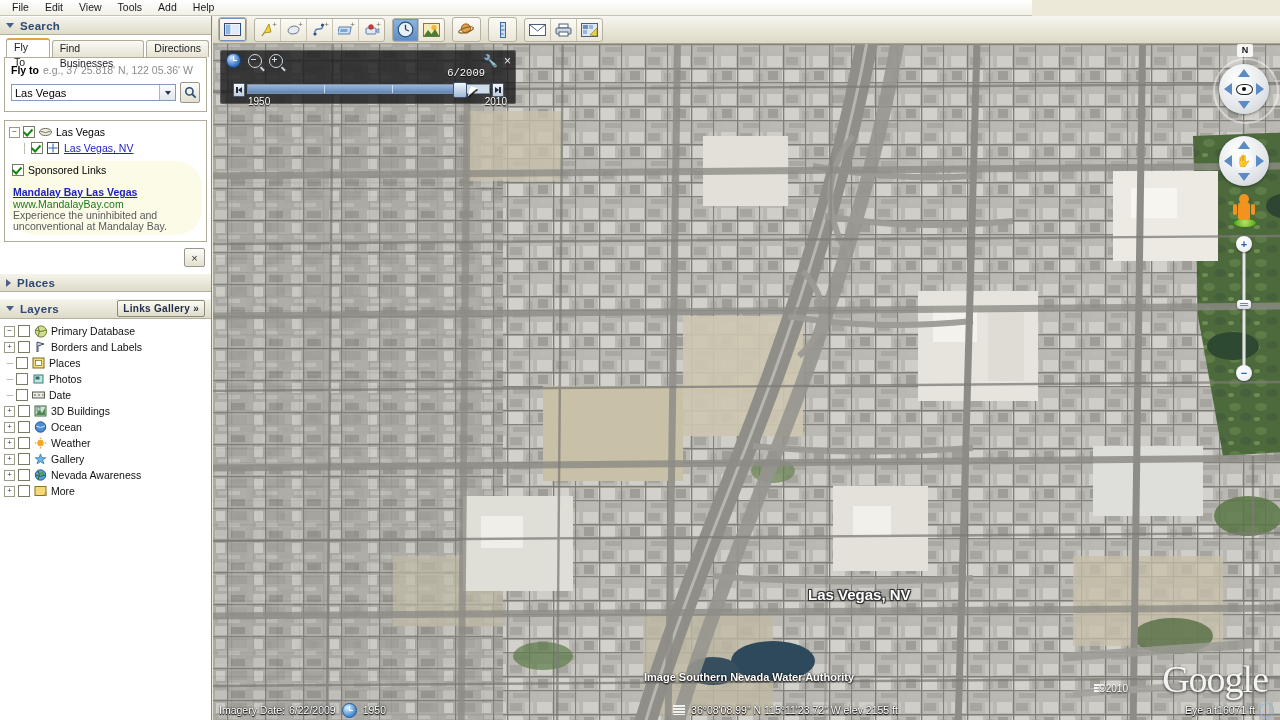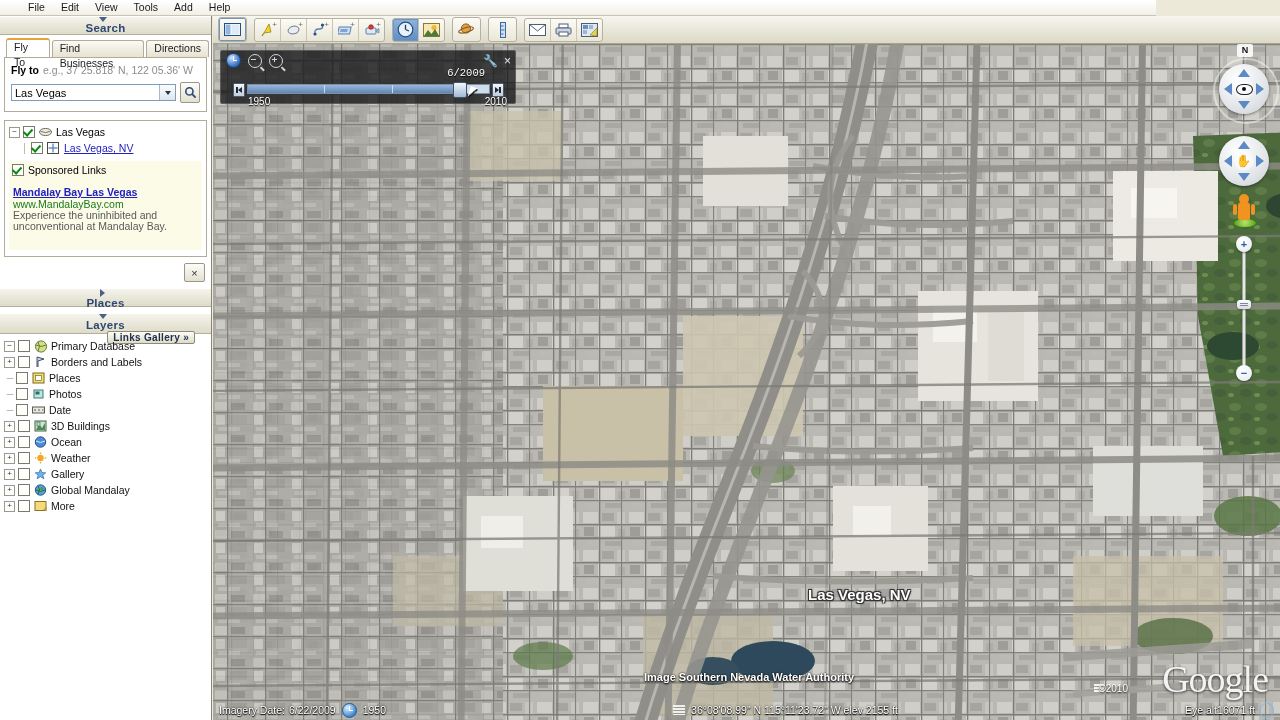--- a/index.html
+++ b/index.html
@@ -6,33 +6,33 @@
   html,body{margin:0;padding:0;}
   body{
     width:1280px;height:720px;overflow:hidden;
     font-family:"Liberation Sans", sans-serif;
     font-size:11px;color:#000;background:#ece9d8;
     -webkit-font-smoothing:antialiased;
   }
   #app{position:relative;width:1280px;height:720px;overflow:hidden;background:#ece9d8;}
 
   
-  .menubar{position:absolute;left:0;top:0;width:1156px;height:16px;
+  .menubar{position:absolute;left:0;top:0;width:1032px;height:16px;
     background:linear-gradient(#ffffff,#f1f0e8);border-bottom:1px solid #c8c5b4;
-    display:flex;align-items:center;padding-left:20px;box-sizing:border-box;}
+    display:flex;align-items:center;padding-left:4px;box-sizing:border-box;}
   .menubar .mi{font-size:10.5px;color:#1a1a1a;padding:1px 8px;line-height:13px;cursor:default;}
 
   
   .sidebar{position:absolute;left:0;top:16px;width:212px;height:704px;
     background:#ffffff;border-right:1px solid #8a8676;box-sizing:border-box;overflow:hidden;}
 
   .panel-head{height:19px;background:linear-gradient(#f5f4ec,#dedbc8);
     border-bottom:1px solid #b3b0a0;border-top:1px solid #fff;
-    display:flex;align-items:center;padding:0 16px;box-sizing:border-box;
-    font-weight:bold;font-size:11.5px;color:#2f4872;letter-spacing:.3px;flex-direction:column;}
+    display:flex;align-items:center;padding:0 6px;box-sizing:border-box;
+    font-weight:bold;font-size:11.5px;color:#2f4872;letter-spacing:.3px;}
   .tri{display:inline-block;width:0;height:0;margin-right:6px;}
   .tri.down{border-left:4px solid transparent;border-right:4px solid transparent;border-top:5px solid #4a6088;}
   .tri.right{border-top:4px solid transparent;border-bottom:4px solid transparent;border-left:5px solid #4a6088;}
 
   
   .tabs{position:relative;height:18px;margin-top:4px;padding-left:6px;box-sizing:border-box;
         display:flex;align-items:flex-end;}
   .tab{height:16px;line-height:15px;padding:0 7px;font-size:10.5px;
        border:1px solid #b0ac99;border-bottom:none;background:linear-gradient(#fbfaf4,#e6e3d2);
        border-radius:3px 3px 0 0;margin-right:2px;color:#222;cursor:default;}
@@ -60,21 +60,21 @@
   .results{margin:8px 4px 0 4px;border:1px solid #b0ac99;background:#fff;padding:4px 4px 6px 4px;box-sizing:border-box;}
   .trow{display:flex;align-items:center;height:14px;font-size:10.5px;white-space:nowrap;}
   .plus{width:9px;height:9px;border:1px solid #9a9a8a;background:#fff;color:#333;
         font-size:8px;line-height:7px;text-align:center;margin-right:3px;flex:none;}
   .cbx{width:10px;height:10px;border:1px solid #7a7a6a;background:#fff;margin-right:4px;flex:none;
        position:relative;}
   .cbx.on::after{content:"";position:absolute;left:1px;top:0px;width:4px;height:7px;
        border:solid #0a8a0a;border-width:0 2px 2px 0;transform:rotate(42deg);}
   .ico{width:13px;height:12px;margin-right:4px;flex:none;}
   .lnk{color:#2020c0;text-decoration:underline;}
-  .ad{background:#fcfbe8;padding:2px 3px 18px 3px;margin-top:6px;}
+  .ad{background:#fcfbe8;padding:2px 3px 3px 3px;margin-top:6px;border-radius:26px;}
   .ad .adtitle{color:#2020c0;font-weight:bold;text-decoration:underline;font-size:10.5px;display:block;}
   .ad .adurl{color:#1a7a1a;font-size:10.5px;display:block;}
   .ad .adtxt{color:#5a5a5a;font-size:10.5px;line-height:11px;display:block;}
   .closebar{display:flex;justify-content:flex-end;margin:6px 6px 0 0;}
   .xbtn{width:19px;height:17px;border:1px solid #9a968a;border-radius:2px;
         background:linear-gradient(#fdfdf8,#e3e0d0);display:flex;align-items:center;justify-content:center;
         font-size:11px;color:#333;}
 
   
   .gallery-btn{margin-left:auto;height:15px;border:1px solid #8e8a7a;border-radius:2px;
@@ -425,21 +425,21 @@
             <span class="plus">+</span>
             <span class="cbx"></span>
             <span class="ico">
               <svg width="13" height="12" viewBox="0 0 13 12">
                 <circle cx="6.5" cy="6" r="5.2" fill="#5aa0d8" stroke="#1f5c94"></circle>
                 <path d="M2 6 Q6.5 9 11 6" fill="none" stroke="#2b6b2b"></path>
                 <path d="M4 1.6 Q7 6 4 10.4" fill="none" stroke="#2b6b2b"></path>
                 <ellipse cx="8" cy="4.5" rx="2" ry="1.5" fill="#4f9c4f"></ellipse>
               </svg>
             </span>
-            <span class="lbl">Global Mandalay</span>
+            <span class="lbl">Nevada Awareness</span>
           </div>
           <div class="lrow">
             <span class="plus">+</span>
             <span class="cbx"></span>
             <span class="ico">
               <svg width="13" height="12" viewBox="0 0 13 12">
                 <rect x="1" y="1.5" width="11" height="9" fill="#f5d97a" stroke="#8a7420"></rect>
                 <path d="M9 10.5 L12 7.5 L12 10.5 Z" fill="#e2c55c" stroke="#8a7420" stroke-width=".6"></path>
               </svg>
             </span>

